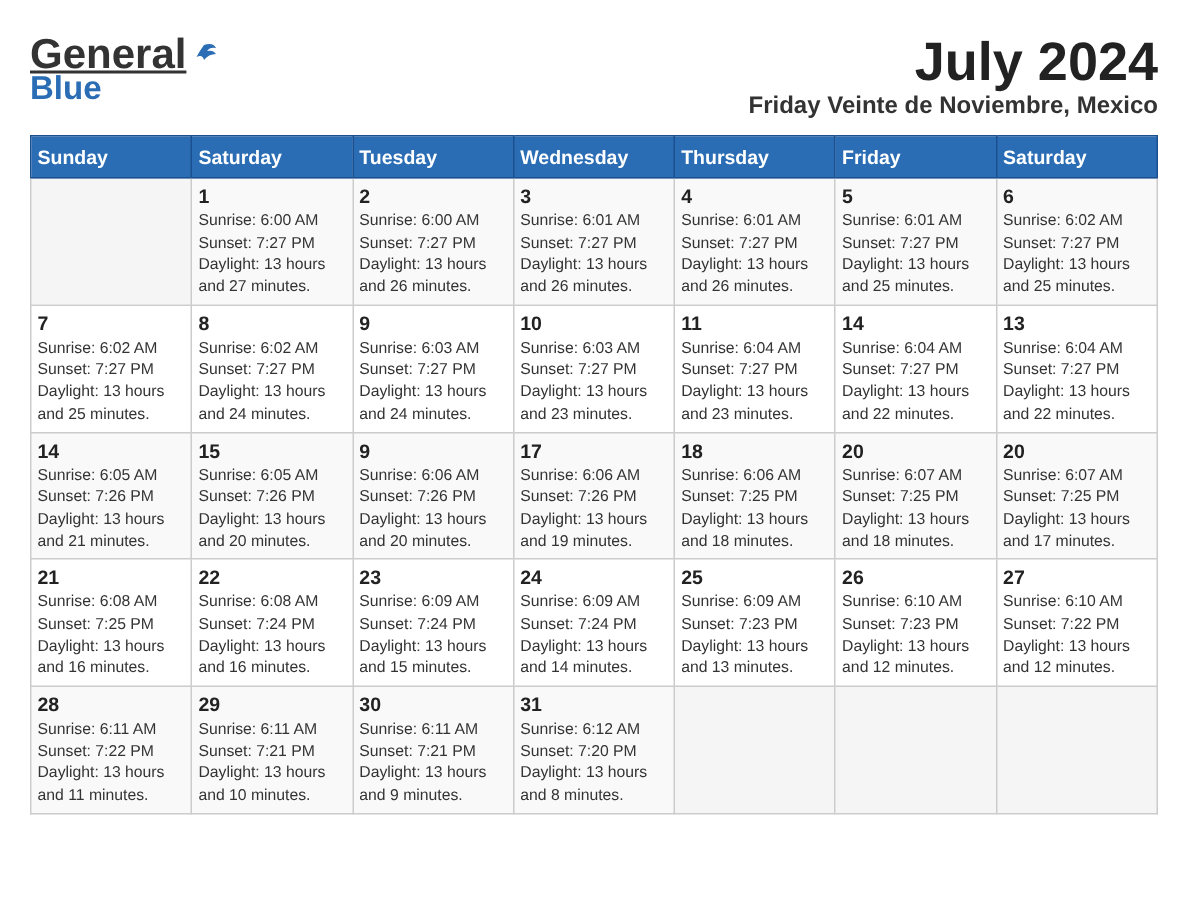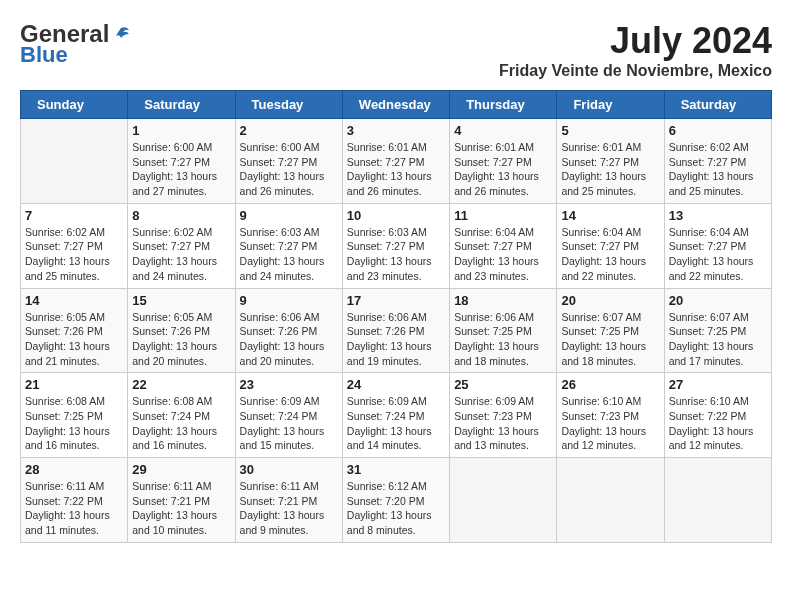--- a/index.html
+++ b/index.html
@@ -37,21 +37,21 @@
       font-weight: bold;
     }
     table {
       width: 100%;
       border-collapse: collapse;
       font-size: 11px;
     }
     thead tr th {
       background-color: #2a6db5;
       color: white;
-      padding: 6px 16px;
+      padding: 6px 4px;
       text-align: left;
       font-size: 13px;
       font-weight: bold;
       border: 1px solid #1a5090;
     }
     tbody tr td {
       border: 1px solid #ccc;
       vertical-align: top;
       padding: 4px;
       min-height: 70px;
@@ -79,21 +79,21 @@
       background: #f5f5f5 !important;
     }
   </style>
 </head>
 <body>
 
 <div class="header-area">
   <div class="logo">
     <div style="display:flex;flex-direction:column;align-items:flex-start;">
       <div style="display:flex;align-items:center;">
-        <span class="logo-general" style="font-size:24px;font-weight:bold;">General</span>
+        <span class="logo-general" style="font-size:28px;font-weight:bold;text-decoration:underline;">General</span>
         <svg width="20" height="20" viewBox="0 0 20 20" style="margin-left:2px;">
           <path d="M10,4 Q16,2 18,6 Q14,5 12,8 Q16,7 18,10 Q13,10 10,14 Q9,10 5,12 Q7,8 10,4Z" fill="#2a6db5"></path>
         </svg>
       </div>
       <span class="logo-blue" style="font-size:22px;font-weight:bold;color:#2a6db5;margin-top:-6px;">Blue</span>
     </div>
   </div>
   <div class="title-area">
     <div class="month-year">July 2024</div>
     <div class="location">Friday Veinte de Noviembre, Mexico</div>

